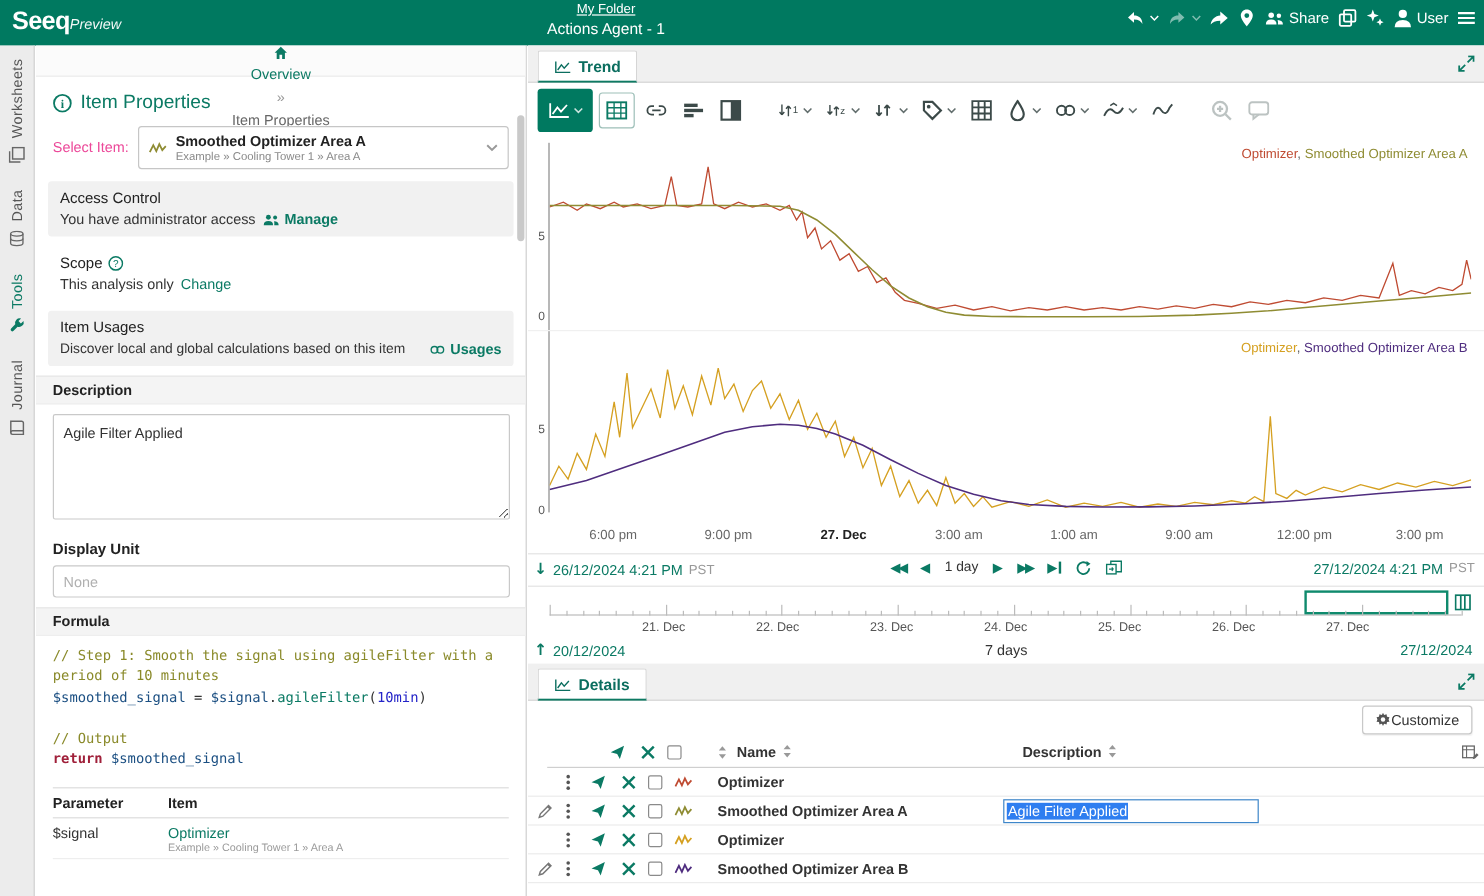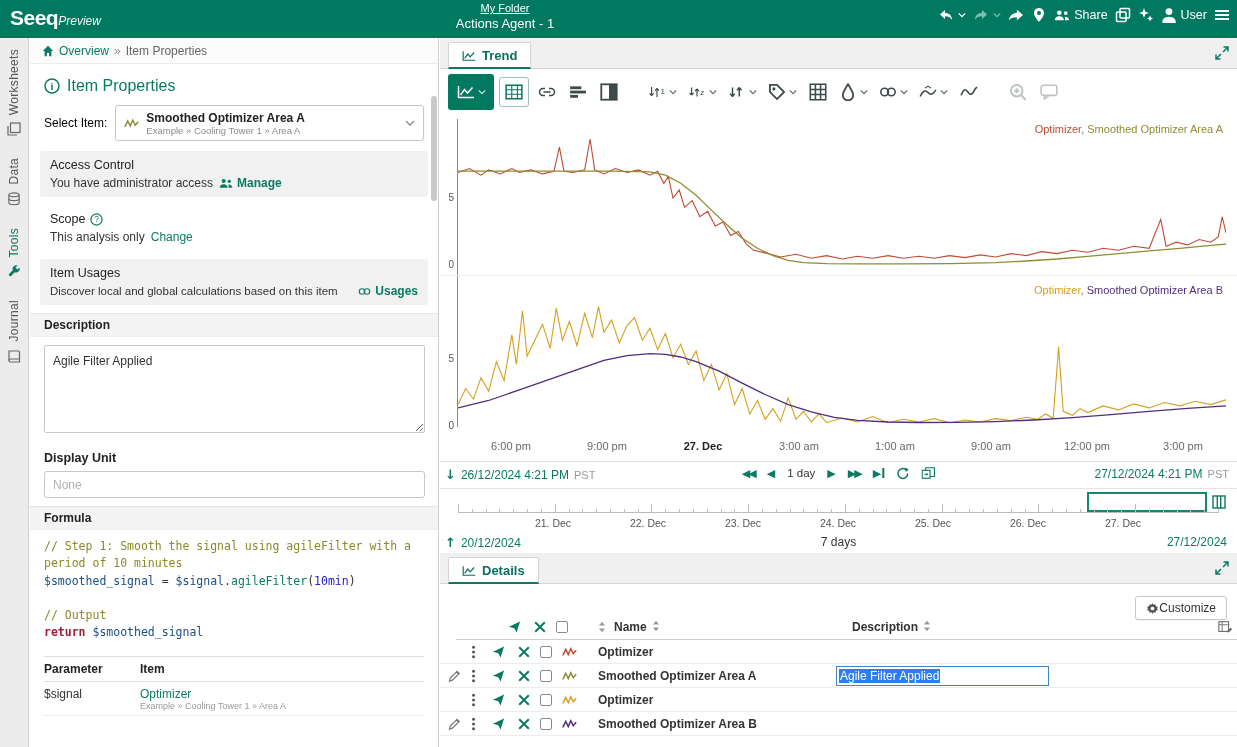--- a/index.html
+++ b/index.html
@@ -29,28 +29,28 @@
   
   .side-strip{position:absolute;top:38px;left:0;width:29px;bottom:0;background:#ececec;border-right:1px solid #d2d2d2;}
   .strip-tab{display:flex;flex-direction:column;align-items:center;padding:11px 0;cursor:pointer;color:#555;}
   .strip-label{writing-mode:vertical-rl;transform:rotate(180deg);font-size:12px;letter-spacing:.3px;}
   .strip-icon{margin-top:7px;color:#666;}
   .strip-tab.active{color:#0b7a64;}
   .strip-tab.active .strip-icon{color:#0b7a64;}
 
   
   .left-panel{position:absolute;top:38px;left:30px;width:409px;bottom:0;background:#fff;border-right:1px solid #cfcfcf;overflow:hidden;}
-  .crumbs{height:26px;display:flex;align-items:center;gap:5px;padding:0 12px;background:#fbfbfb;border-bottom:1px solid #ececec;font-size:12px;}
+  .crumbs{height:26px;display:flex;align-items:center;gap:5px;padding:0 12px;background:#fbfbfb;border-bottom:1px solid #ececec;font-size:12px;flex-direction:column;}
   .crumb-link{color:#0b7a64;cursor:pointer;}
   .crumb-sep{color:#999;}
   .crumb-cur{color:#666;}
   .ptitle{margin:13px 14px 10px;display:flex;align-items:center;gap:7px;}
   .ptitle-text{font-size:16px;color:#0b7a64;}
   .selrow{margin:0 14px 10px;display:flex;align-items:center;gap:8px;}
-  .sel-label{font-size:12px;color:#000000;white-space:nowrap;}
+  .sel-label{font-size:12px;color:#ec4899;white-space:nowrap;}
   .sel-dd{flex:1;height:36px;border:1px solid #c6c6c6;border-radius:3px;display:flex;align-items:center;gap:7px;padding:0 8px;cursor:pointer;background:#fff;min-width:0;}
   .sel-texts{flex:1;min-width:0;}
   .sel-name{font-size:12px;font-weight:bold;color:#222;white-space:nowrap;overflow:hidden;text-overflow:ellipsis;}
   .sel-path{font-size:9.5px;color:#8a8a8a;white-space:nowrap;overflow:hidden;text-overflow:ellipsis;}
   .gbox{margin:0 10px 8px;background:#f1f1f1;border-radius:3px;padding:7px 10px;font-size:12px;color:#333;}
   .gbox.white{background:#fff;}
   .gbox-title{font-size:12.5px;color:#222;margin-bottom:4px;display:flex;align-items:center;gap:5px;}
   .gbox-line{display:flex;align-items:center;gap:6px;flex-wrap:nowrap;white-space:nowrap;}
   .gbox-line.between{justify-content:space-between;}
   .linkish{display:inline-flex;align-items:center;gap:4px;color:#0b7a64;font-weight:bold;cursor:pointer;}
@@ -128,21 +128,21 @@
   .scrub-cols{position:absolute;left:772px;top:6px;color:#0b7a64;cursor:pointer;}
   .scrubdates{position:absolute;top:479px;left:0;right:0;height:16px;}
   .sdate{position:absolute;width:50px;text-align:center;font-size:10.5px;color:#555;}
   .scrubfoot{position:absolute;top:495px;left:0;right:0;height:20px;font-size:12px;}
   .sf-left{position:absolute;left:5px;top:2px;display:flex;gap:5px;align-items:center;}
   .sf-center{position:absolute;left:50%;transform:translateX(-50%);top:2px;color:#333;}
   .sf-right{position:absolute;right:10px;top:2px;color:#0b7a64;}
 
   .details-tabbar{top:515px;position:absolute;left:0;right:0;height:31px;background:#f0f0f0;border-bottom:1px solid #d5d5d5;}
   .details-bar{position:absolute;top:546px;left:0;right:0;height:30px;}
-  .customize-btn{position:absolute;right:10px;top:12px;display:flex;align-items:center;border:1px solid #c8c8c8;border-radius:3px;background:#fff;padding:4px 10px;font-size:12px;color:#333;cursor:pointer;box-shadow:0 1px 1px rgba(0,0,0,.05);}
+  .customize-btn{position:absolute;right:10px;top:4px;display:flex;border:1px solid #c8c8c8;border-radius:3px;background:#fff;padding:4px 10px;font-size:12px;color:#333;cursor:pointer;box-shadow:0 1px 1px rgba(0,0,0,.05);}
   .dheader{position:absolute;top:576px;left:16px;right:0;height:26px;border-bottom:1px solid #cfcfcf;font-size:12px;font-weight:bold;color:#222;}
   .drows{position:absolute;top:602px;left:0;right:0;bottom:0;}
   .drow{position:relative;height:24px;border-bottom:1px solid #ececec;}
   .dcell{position:absolute;top:50%;transform:translateY(-50%);}
   .c-pencil{left:8px;color:#777;cursor:pointer;}
   .c-dots{left:31px;color:#555;cursor:pointer;}
   .c-send{left:52px;color:#0b7a64;cursor:pointer;}
   .c-close{left:78px;color:#0b7a64;cursor:pointer;}
   .c-check{left:100px;}
   .c-sig{left:122px;}

